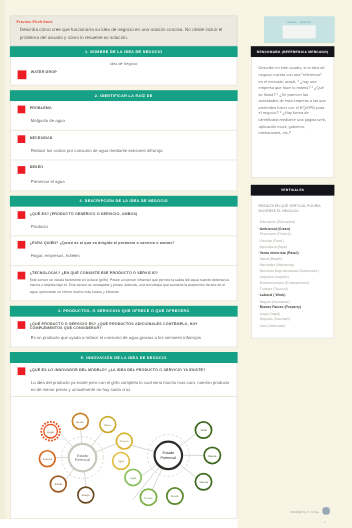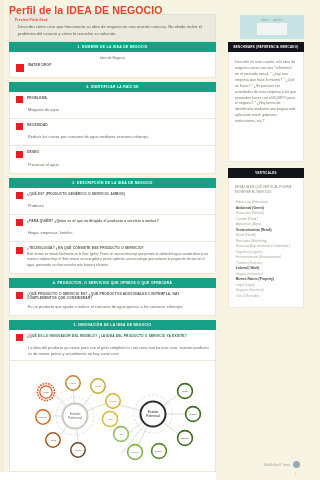--- a/index.html
+++ b/index.html
@@ -102,23 +102,20 @@
   .leftstrip { position:absolute; left:0; top:0; width:4px; height:480px; background:#f2eeda; }
   .whitefoot { position:absolute; left:0; bottom:0; width:216px; height:8px; background:#ffffff; }
 </style>
 </head>
 <body>
 
 <div class="page">
 
   <div class="leftstrip"></div>
 
-  <div class="title">
-    <span>Perfil de la </span><span class="hi">IDEA DE NEGOCIO</span>
-  </div>
 
   <div class="logo-box">
     <div class="logo-text">ideas   ·   sparks</div>
     <div class="logo-inner"></div>
   </div>
 
   <div class="intro">
     <div class="kicker">Preview Pitch Deck</div>
     <p>Describa cómo cree que funcionaría su idea de negocio en una oración concisa. No olvide incluir el problema del usuario y cómo lo resuelve su solución.</p>
   </div>

